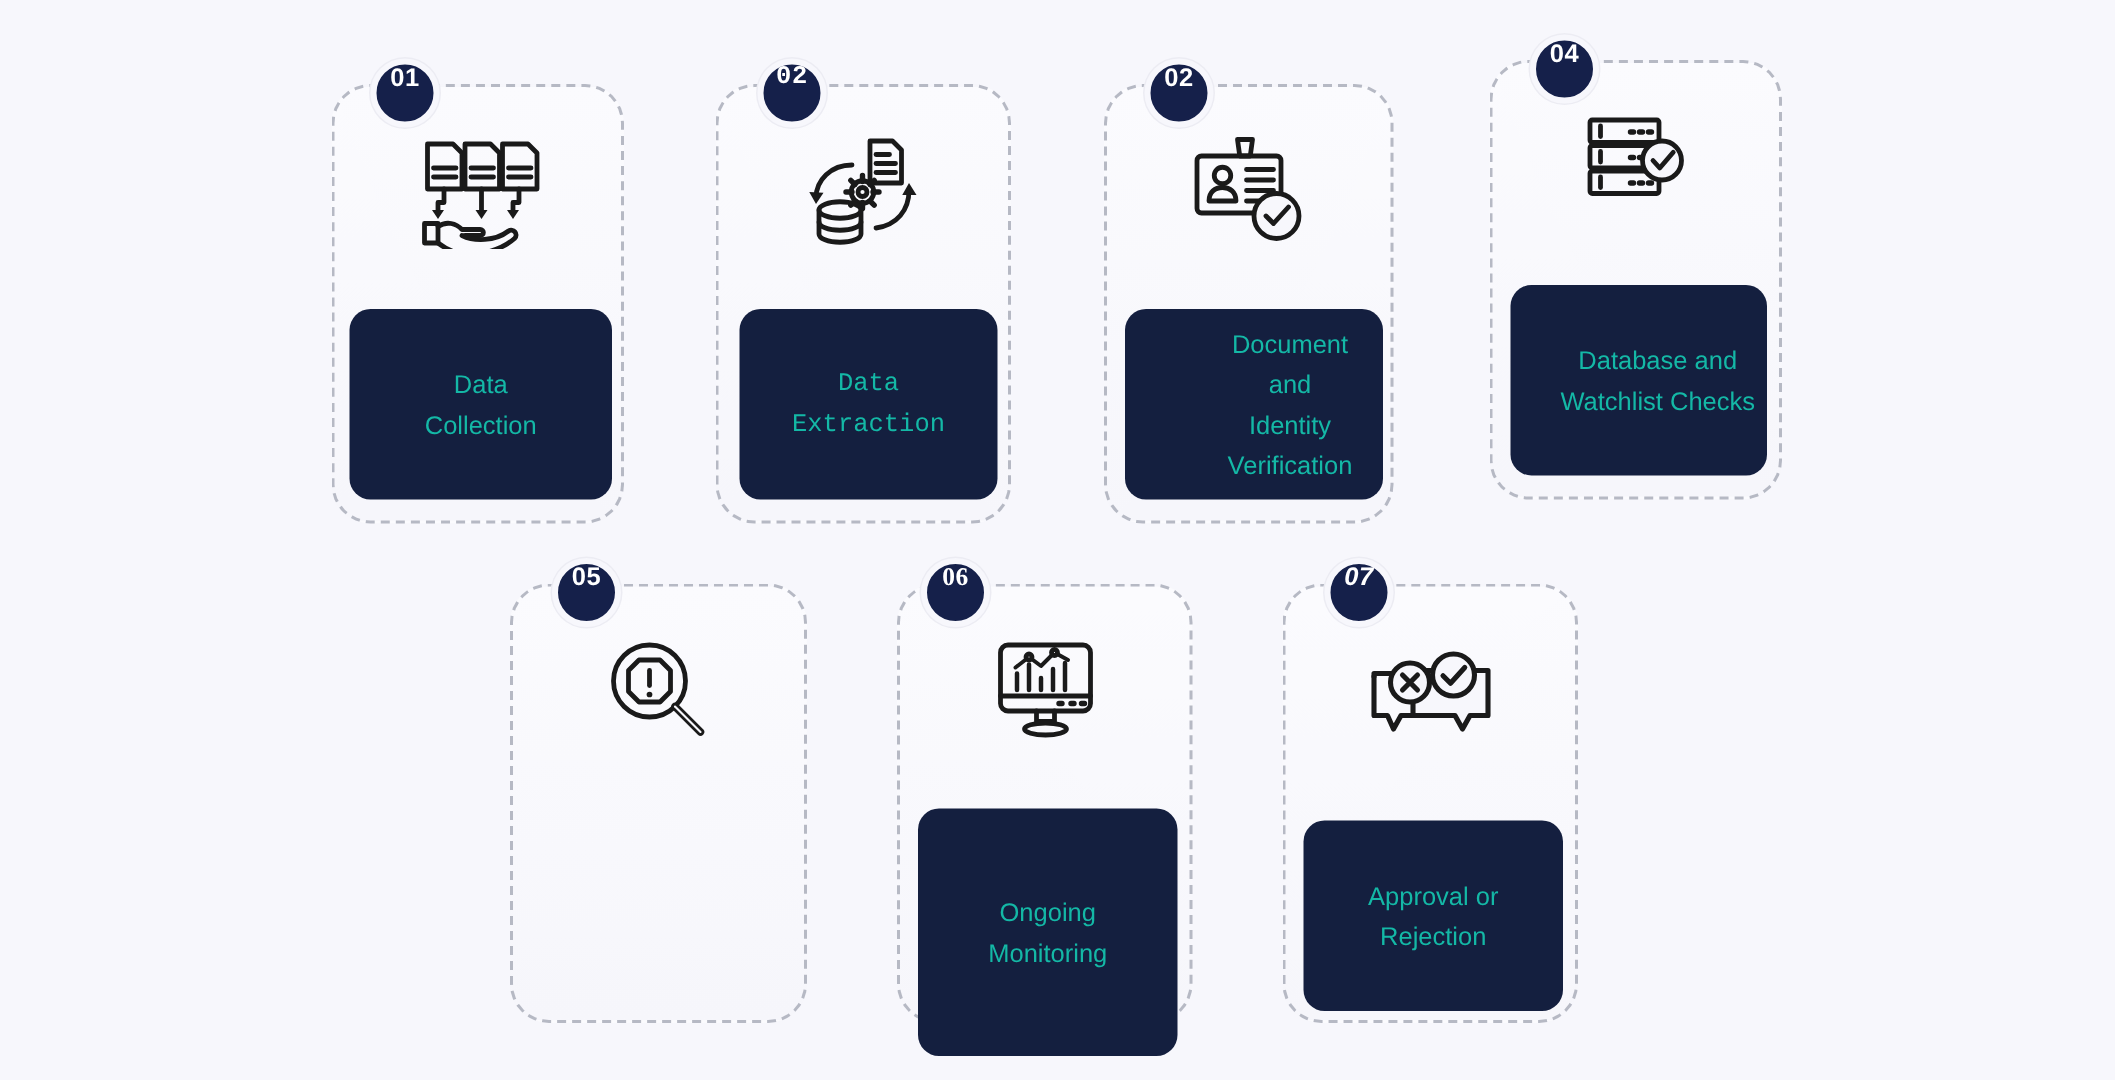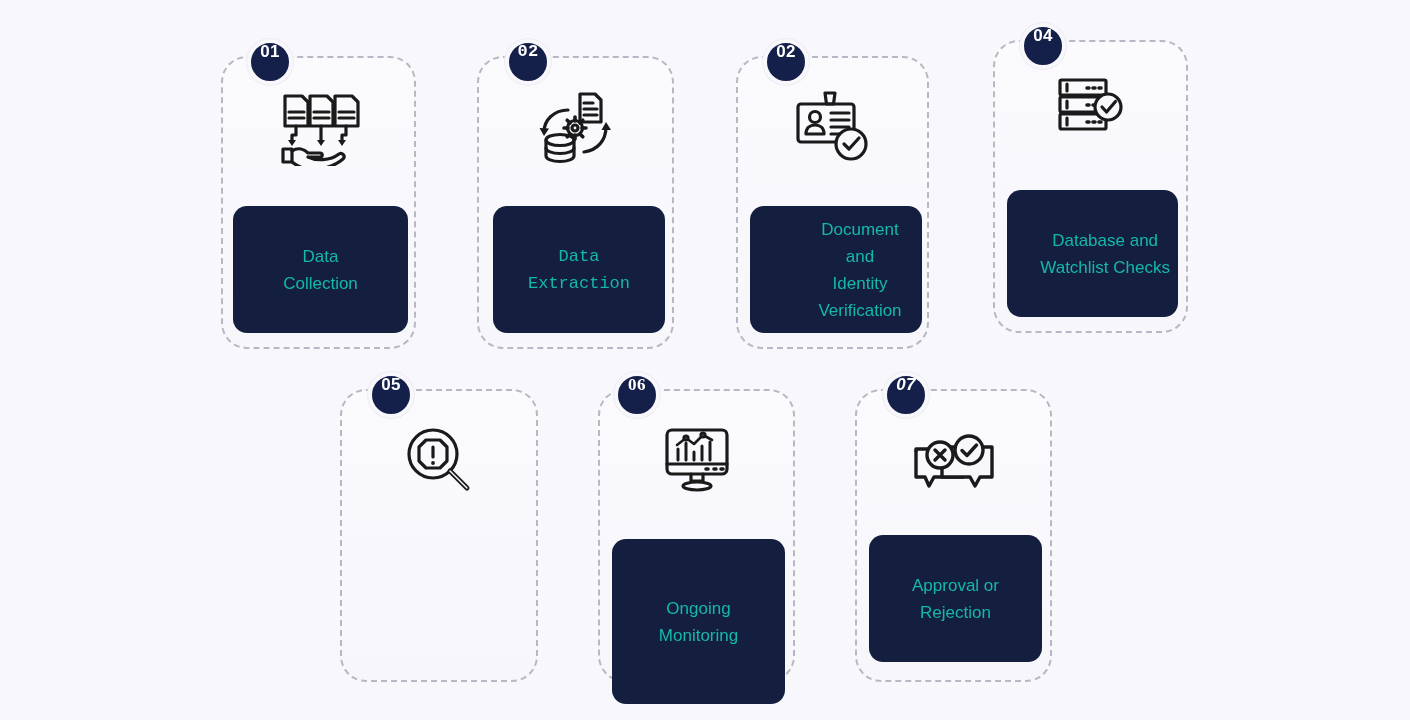--- a/index.html
+++ b/index.html
@@ -302,20 +302,20 @@
           <path d="M30 14 h50 v30 h-12 l-5 9 l-5 -9 h-28 z" fill="#f7f7fc"></path>
 
           <circle cx="28" cy="22" r="13" fill="#f7f7fc"></circle>
           <path d="M23 17 l10 10 M33 17 l-10 10"></path>
 
           <circle cx="57" cy="17" r="14" fill="#f7f7fc"></circle>
           <path d="M50 17.5 l5 5 l9.5 -10.5"></path>
         </svg>
       </div>
 
-      <div class="labelbox" style="left:12px; top:144px; width:173px; height:127px;">
+      <div class="labelbox" style="left:12px; top:156px; width:173px; height:127px;">
         <div class="txt">Approval or
 Rejection</div>
       </div>
     </div>
   </div>
 
 </div>
 
 </body></html>

